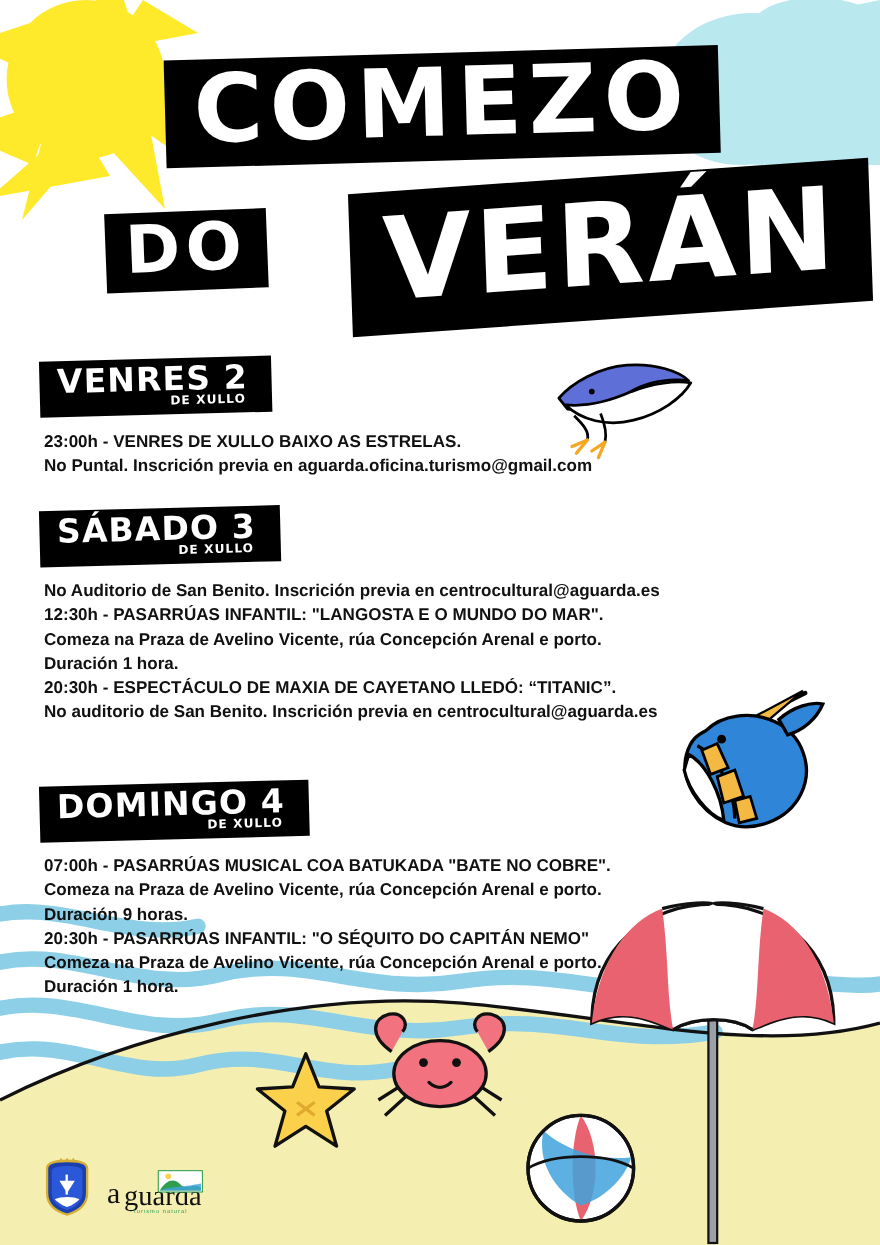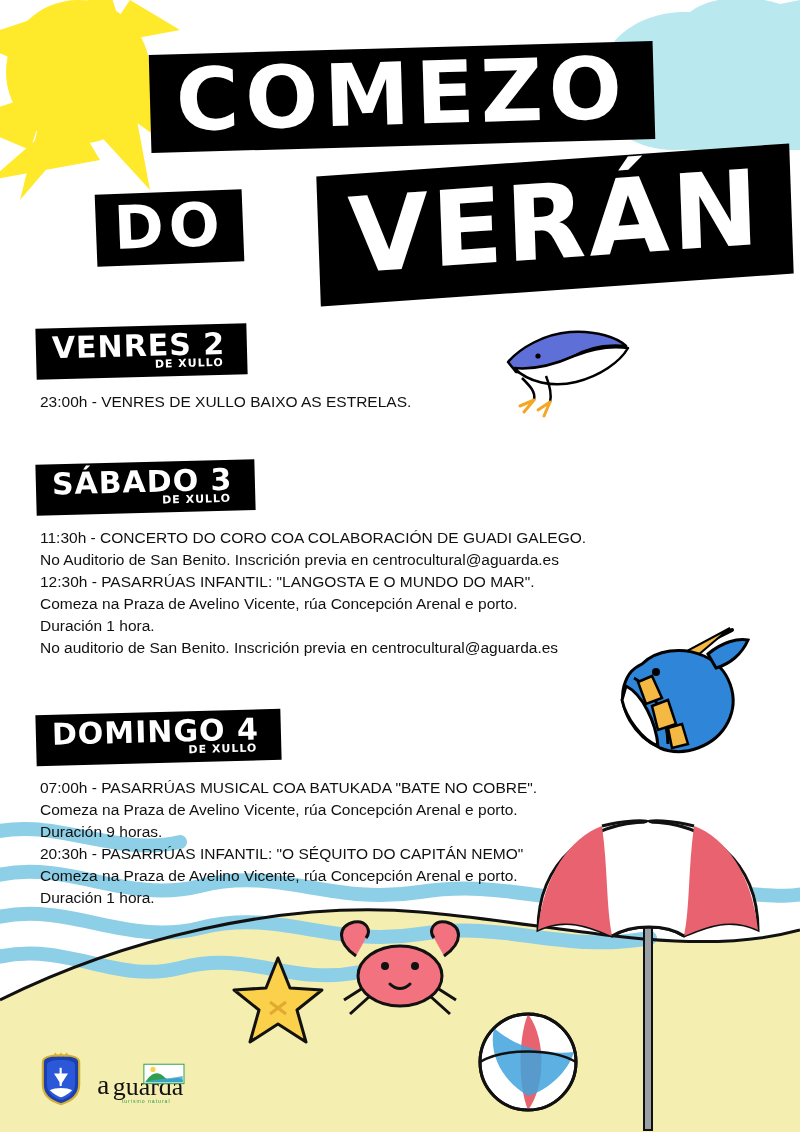--- a/index.html
+++ b/index.html
@@ -128,20 +128,21 @@
   .day-lines {
     margin-top: 14px;
     padding-left: 4px;
   }
   .day-lines .line {
     font-family: "Liberation Sans", sans-serif;
     font-size: 15.5px;
     color: #111;
     line-height: 1.42;
     white-space: nowrap;
+    font-weight: bold;
   }
 
   
   .logos {
     position: absolute;
     left: 40px;
     bottom: 26px;
     display: flex;
     align-items: flex-end;
     gap: 14px;
@@ -261,34 +262,35 @@
     <div class="slab"><div class="txt">VERÁN</div></div>
   </div>
 
   <div class="day" style="top:326px;">
     <div class="day-head">
       <div class="day-name">VENRES 2</div>
       <div class="day-sub">DE XULLO</div>
     </div>
     <div class="day-lines">
       <div class="line">23:00h - VENRES DE XULLO BAIXO AS ESTRELAS.</div>
+      <div class="line">No Puntal. Inscrición previa en aguarda.oficina.turismo@gmail.com</div>
     </div>
   </div>
 
   <div class="day" style="top:462px;">
     <div class="day-head">
       <div class="day-name">SÁBADO 3</div>
       <div class="day-sub">DE XULLO</div>
     </div>
     <div class="day-lines">
-      <div class="line">11:30h - CONCERTO DO CORO COA COLABORACIÓN DE GUADI GALEGO.</div>
       <div class="line">No Auditorio de San Benito. Inscrición previa en centrocultural@aguarda.es</div>
       <div class="line">12:30h - PASARRÚAS INFANTIL: "LANGOSTA E O MUNDO DO MAR".</div>
       <div class="line">Comeza na Praza de Avelino Vicente, rúa Concepción Arenal e porto.</div>
       <div class="line">Duración 1 hora.</div>
+      <div class="line">20:30h - ESPECTÁCULO DE MAXIA DE CAYETANO LLEDÓ: “TITANIC”.</div>
       <div class="line">No auditorio de San Benito. Inscrición previa en centrocultural@aguarda.es</div>
     </div>
   </div>
 
   <div class="day" style="top:712px;">
     <div class="day-head">
       <div class="day-name">DOMINGO 4</div>
       <div class="day-sub">DE XULLO</div>
     </div>
     <div class="day-lines">

